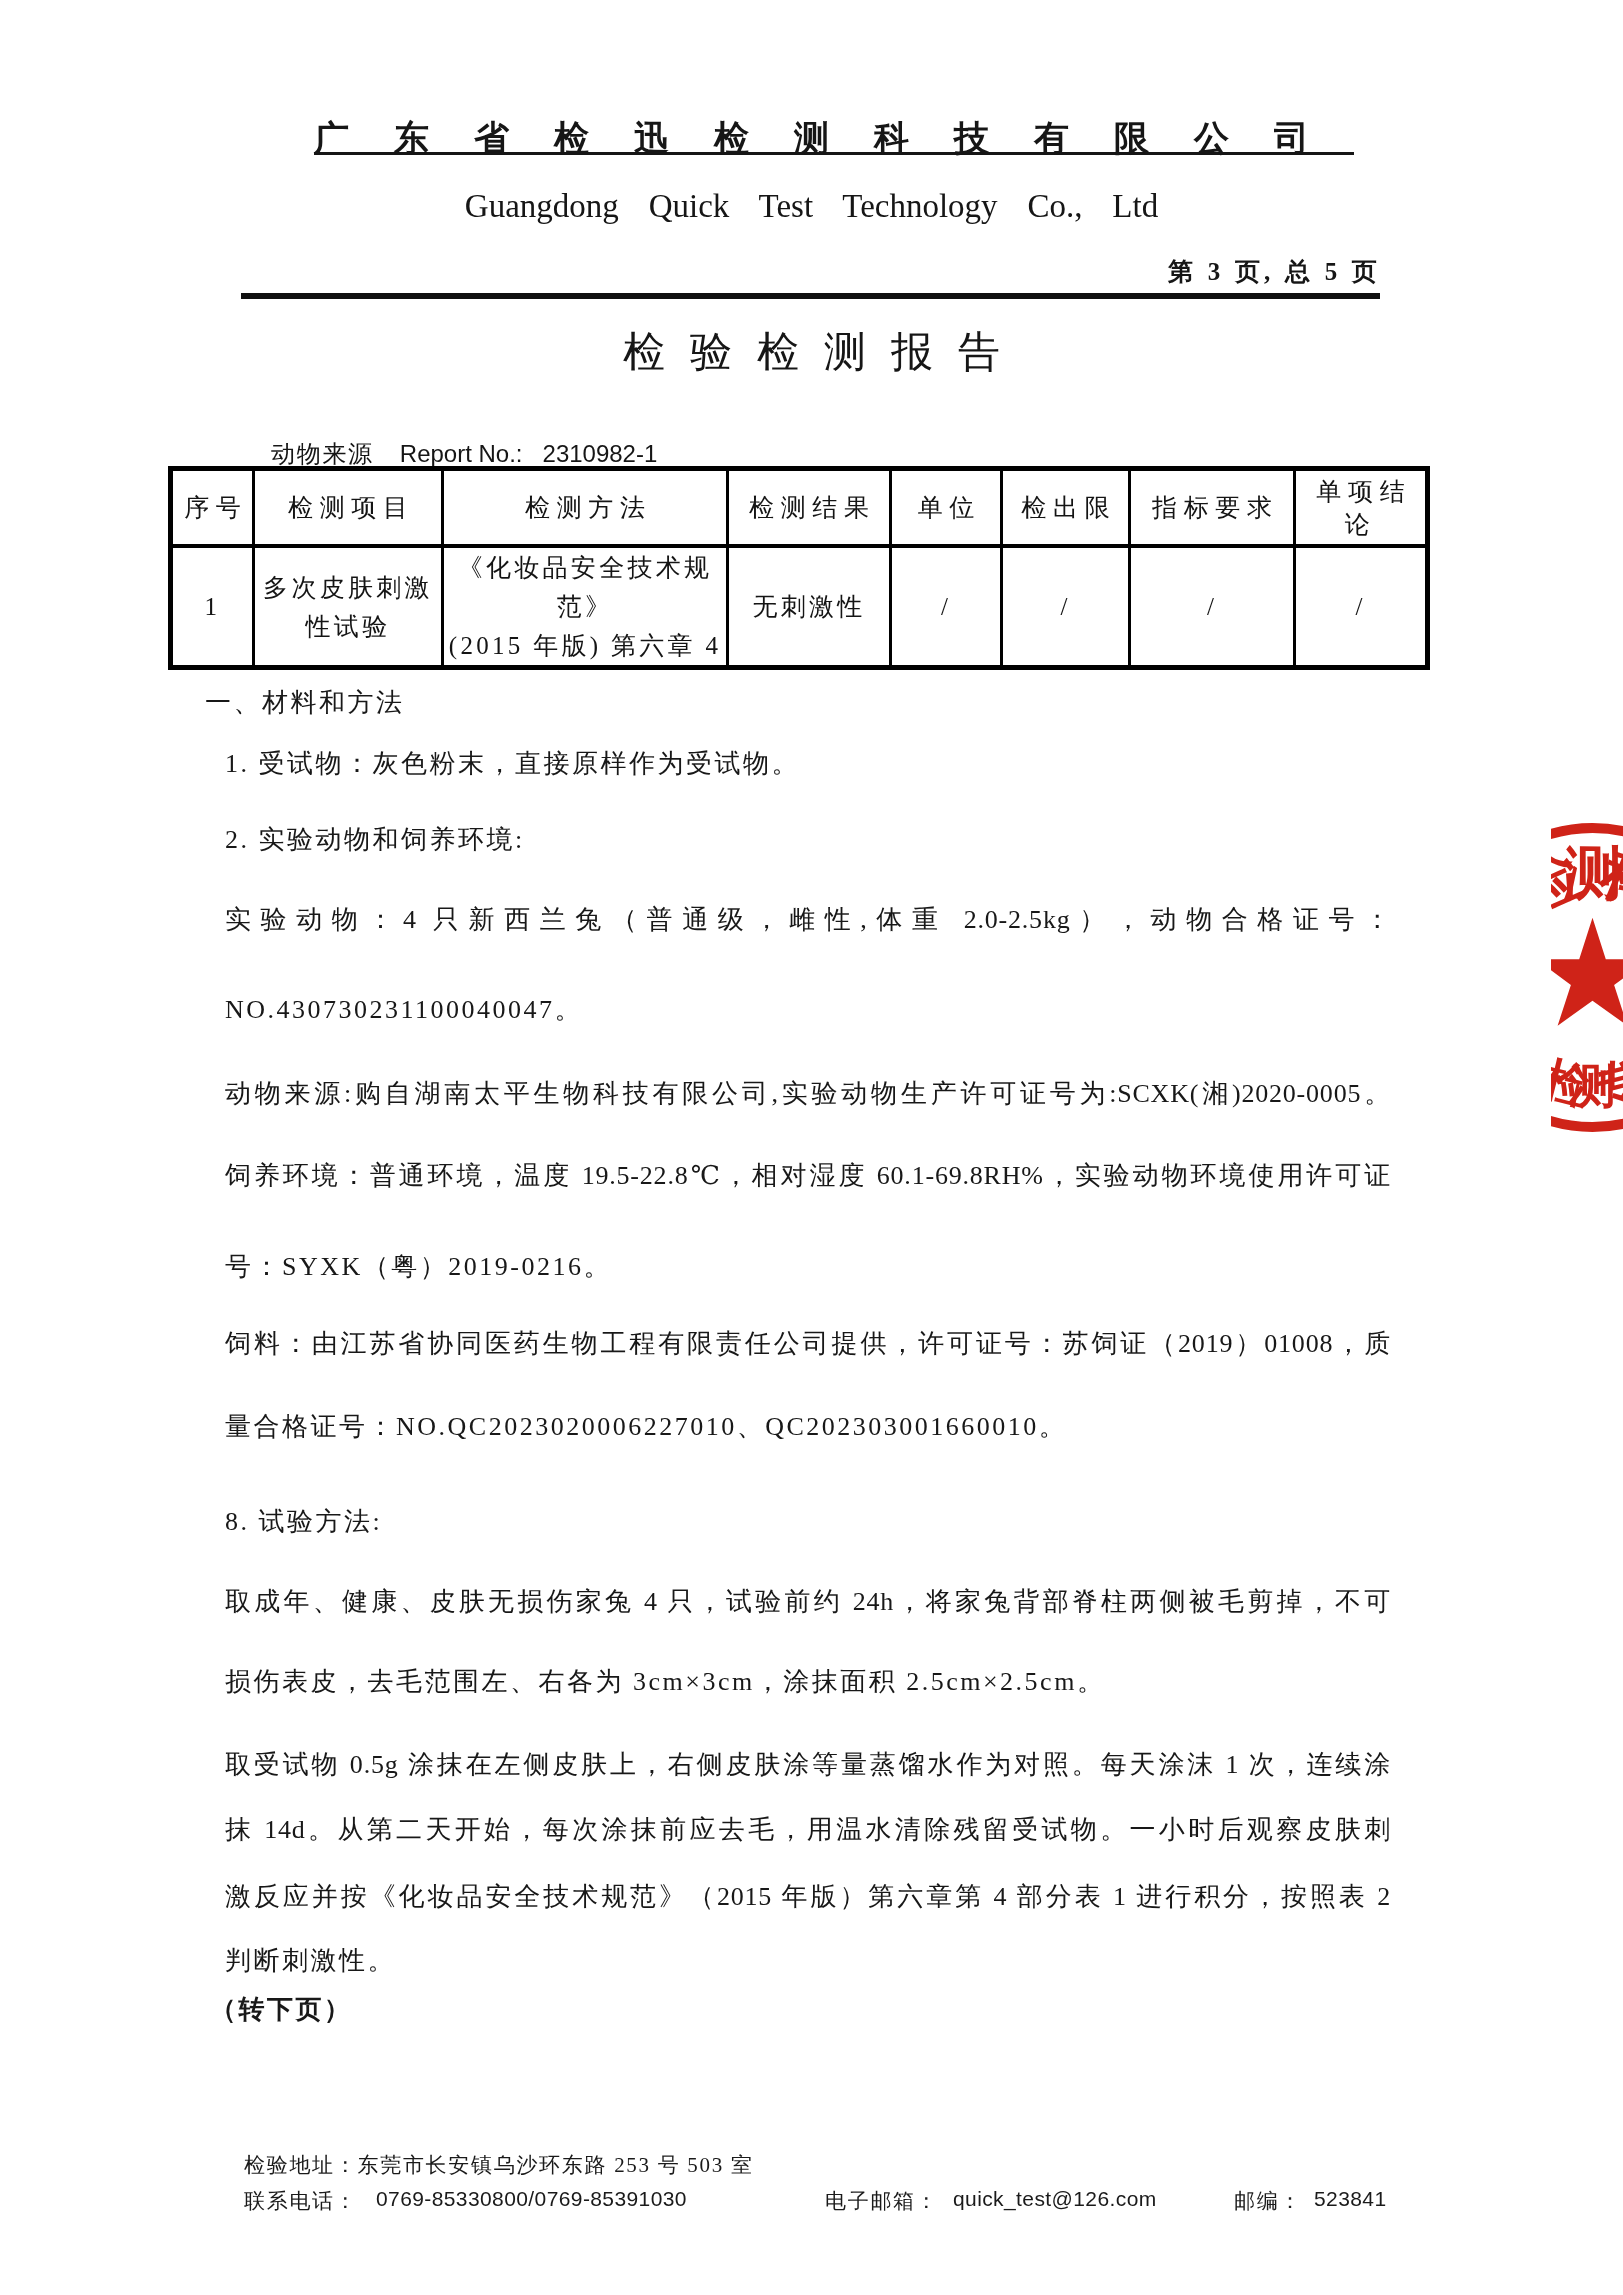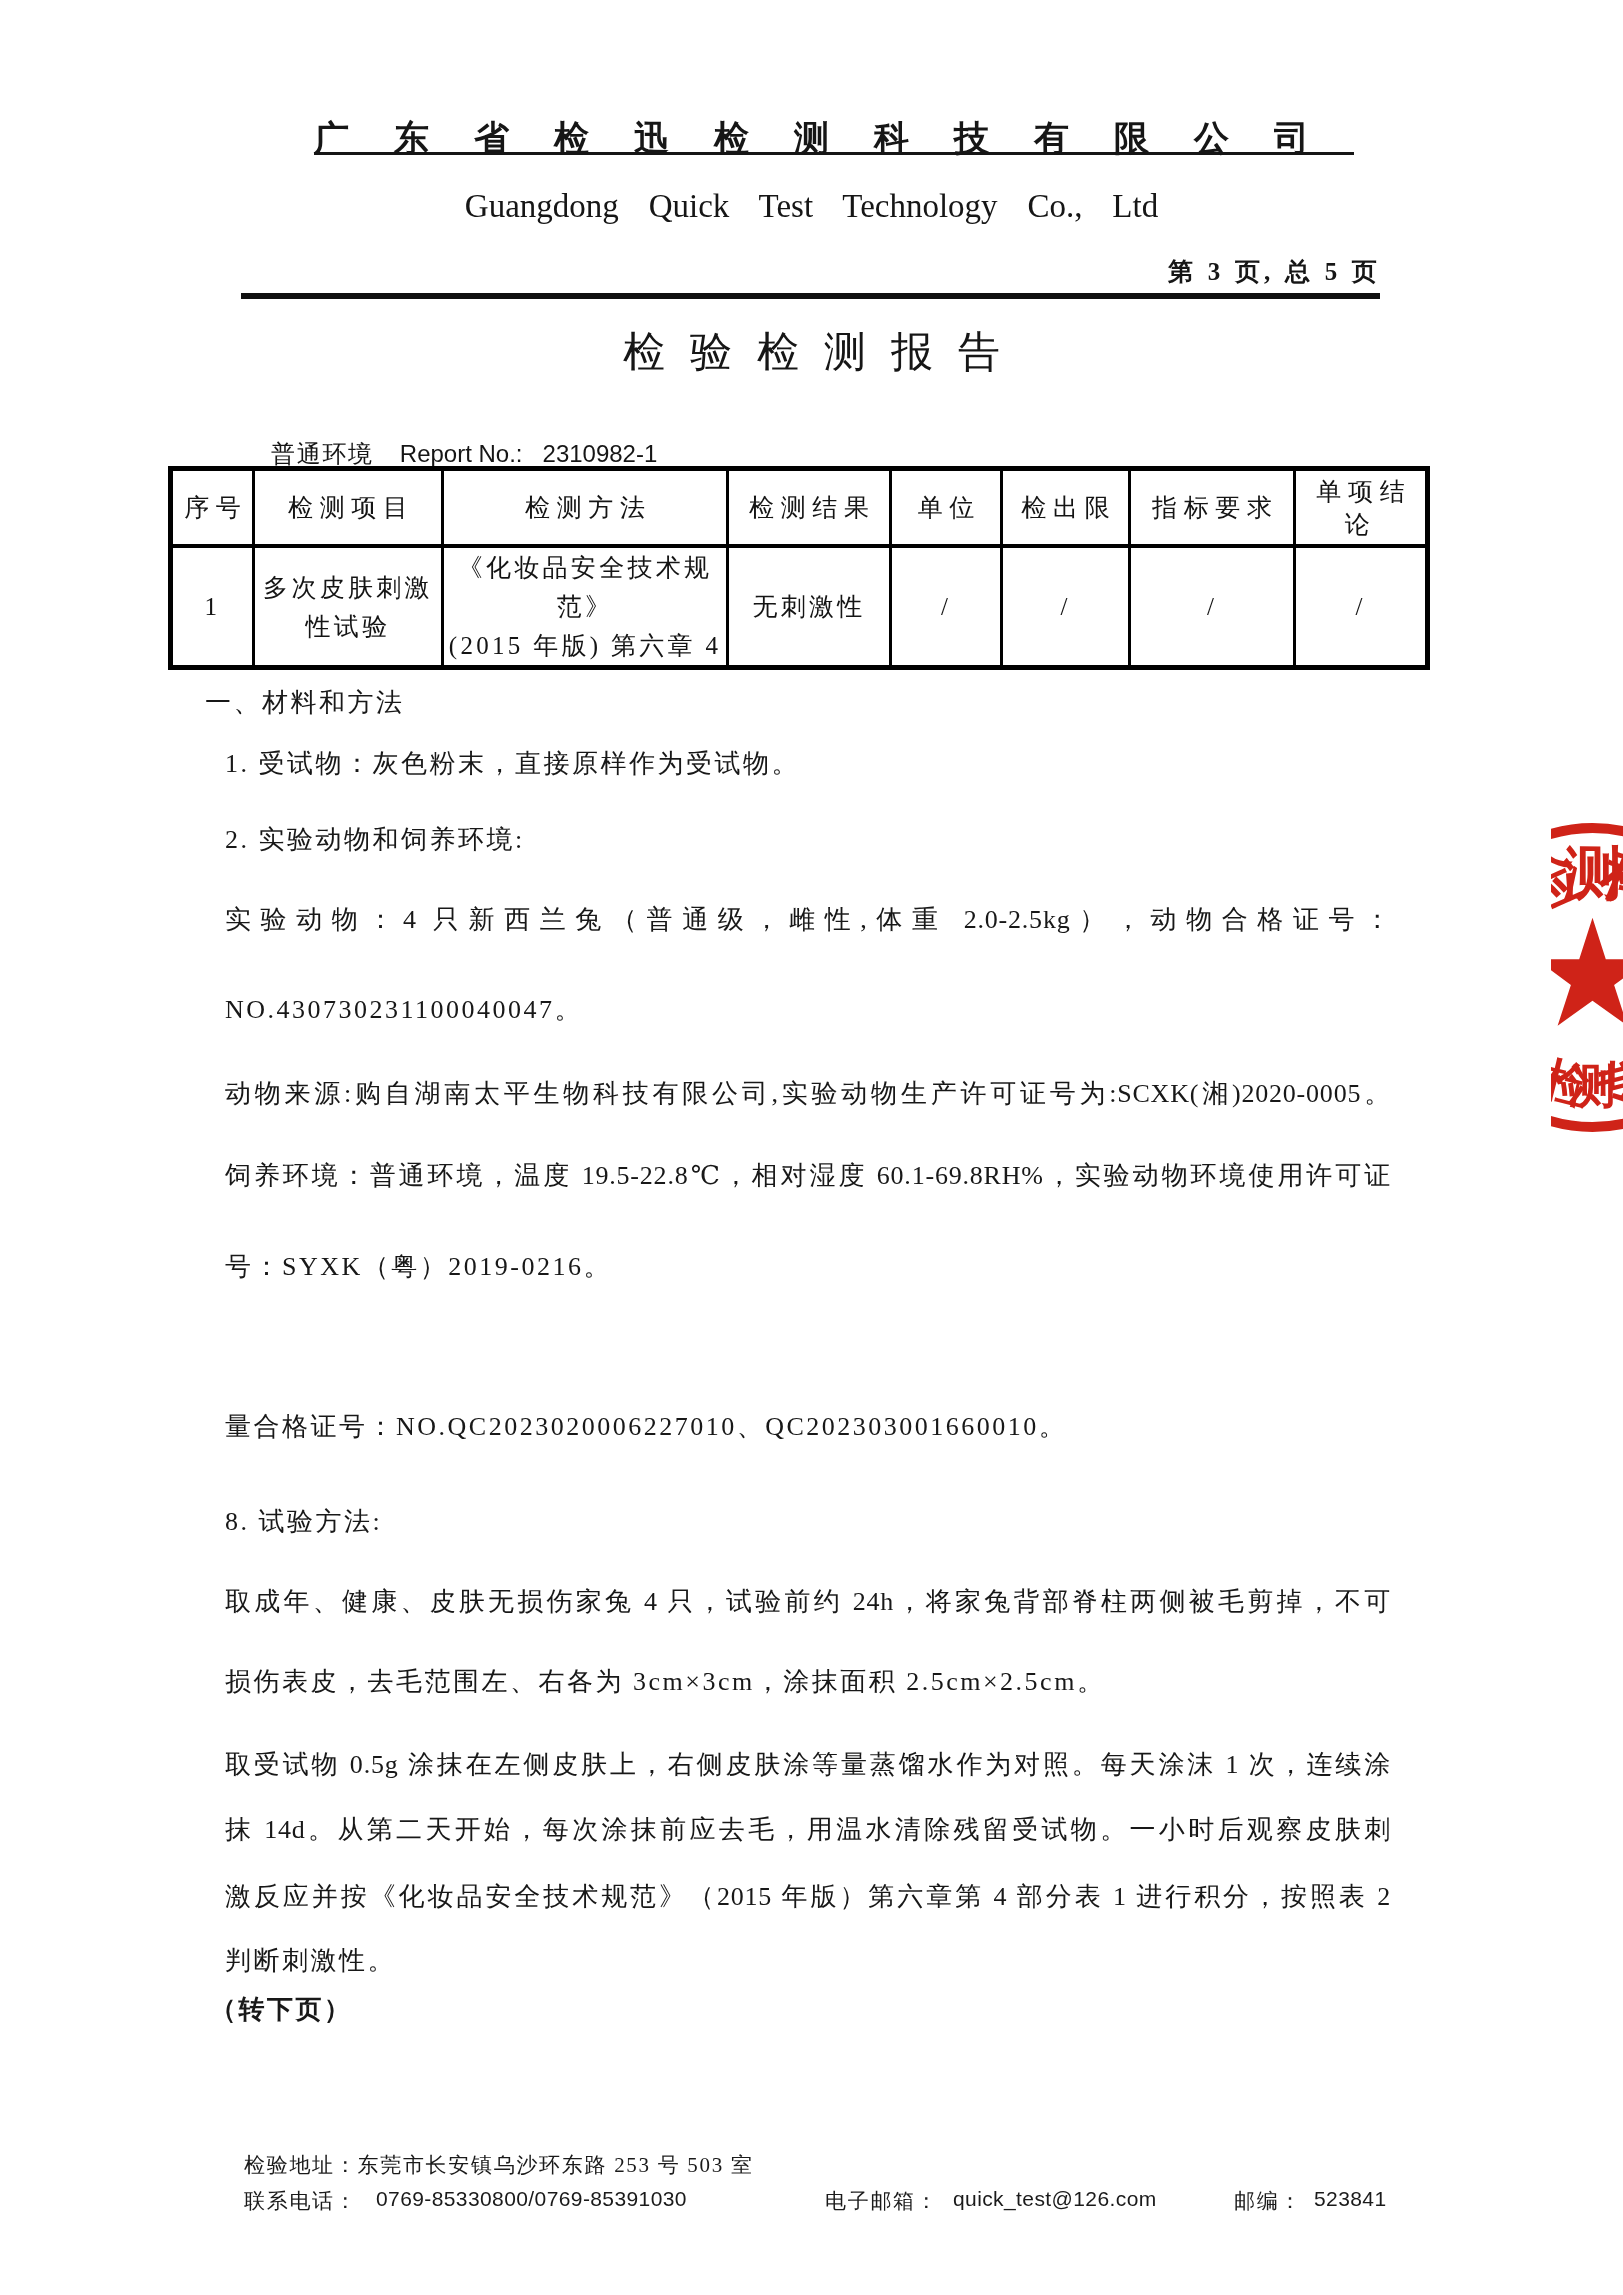--- a/index.html
+++ b/index.html
@@ -76,21 +76,21 @@
 
 <div class="page">
 
   <div class="abs center company-cn">广东省检迅检测科技有限公司</div>
   <div class="abs center company-en">Guangdong Quick Test Technology Co., Ltd</div>
   <div class="abs page-info">第 3 页, 总 5 页</div>
   <div class="abs rule"></div>
   <div class="abs center doc-title">检验检测报告</div>
 
   <div class="abs report-line">
-    <span class="lbl">普通环境</span><span class="lat">Report No.:</span><span class="lat val">2310982-1</span>
+    <span class="lbl">动物来源</span><span class="lat">Report No.:</span><span class="lat val">2310982-1</span>
   </div>
 
   <table class="results">
     <colgroup>
       <col style="width:83px">
         <col style="width:189px">
         <col style="width:285px">
         <col style="width:163px">
       <col style="width:111px">
         <col style="width:128px">
@@ -130,20 +130,21 @@
   </table>
 
   <div class="bline" style="top:686px;left:205px">一、材料和方法</div>
   <div class="bline" style="top:747px;left:225px">1. 受试物：灰色粉末，直接原样作为受试物。</div>
   <div class="bline" style="top:823px;left:225px">2. 实验动物和饲养环境:</div>
   <div class="bline just" style="top:903px;left:225px">实验动物：4 只新西兰兔（普通级，雌性,体重 2.0-2.5kg），动物合格证号：</div>
   <div class="bline" style="top:993px;left:225px">NO.430730231100040047。</div>
   <div class="bline just" style="top:1077px;left:225px">动物来源:购自湖南太平生物科技有限公司,实验动物生产许可证号为:SCXK(湘)2020-0005。</div>
   <div class="bline just" style="top:1159px;left:225px">饲养环境：普通环境，温度 19.5-22.8℃，相对湿度 60.1-69.8RH%，实验动物环境使用许可证</div>
   <div class="bline" style="top:1250px;left:225px">号：SYXK（粤）2019-0216。</div>
+  <div class="bline just" style="top:1327px;left:225px">饲料：由江苏省协同医药生物工程有限责任公司提供，许可证号：苏饲证（2019）01008，质</div>
   <div class="bline" style="top:1410px;left:225px">量合格证号：NO.QC2023020006227010、QC202303001660010。</div>
   <div class="bline" style="top:1505px;left:225px">8. 试验方法:</div>
   <div class="bline just" style="top:1585px;left:225px">取成年、健康、皮肤无损伤家兔 4 只，试验前约 24h，将家兔背部脊柱两侧被毛剪掉，不可</div>
   <div class="bline" style="top:1665px;left:225px">损伤表皮，去毛范围左、右各为 3cm×3cm，涂抹面积 2.5cm×2.5cm。</div>
   <div class="bline just" style="top:1748px;left:225px">取受试物 0.5g 涂抹在左侧皮肤上，右侧皮肤涂等量蒸馏水作为对照。每天涂沫 1 次，连续涂</div>
   <div class="bline just" style="top:1813px;left:225px">抹 14d。从第二天开始，每次涂抹前应去毛，用温水清除残留受试物。一小时后观察皮肤刺</div>
   <div class="bline just" style="top:1880px;left:225px">激反应并按《化妆品安全技术规范》（2015 年版）第六章第 4 部分表 1 进行积分，按照表 2</div>
   <div class="bline" style="top:1944px;left:225px">判断刺激性。</div>
   <div class="bline bold" style="top:1993px;left:210px">（转下页）</div>
 

